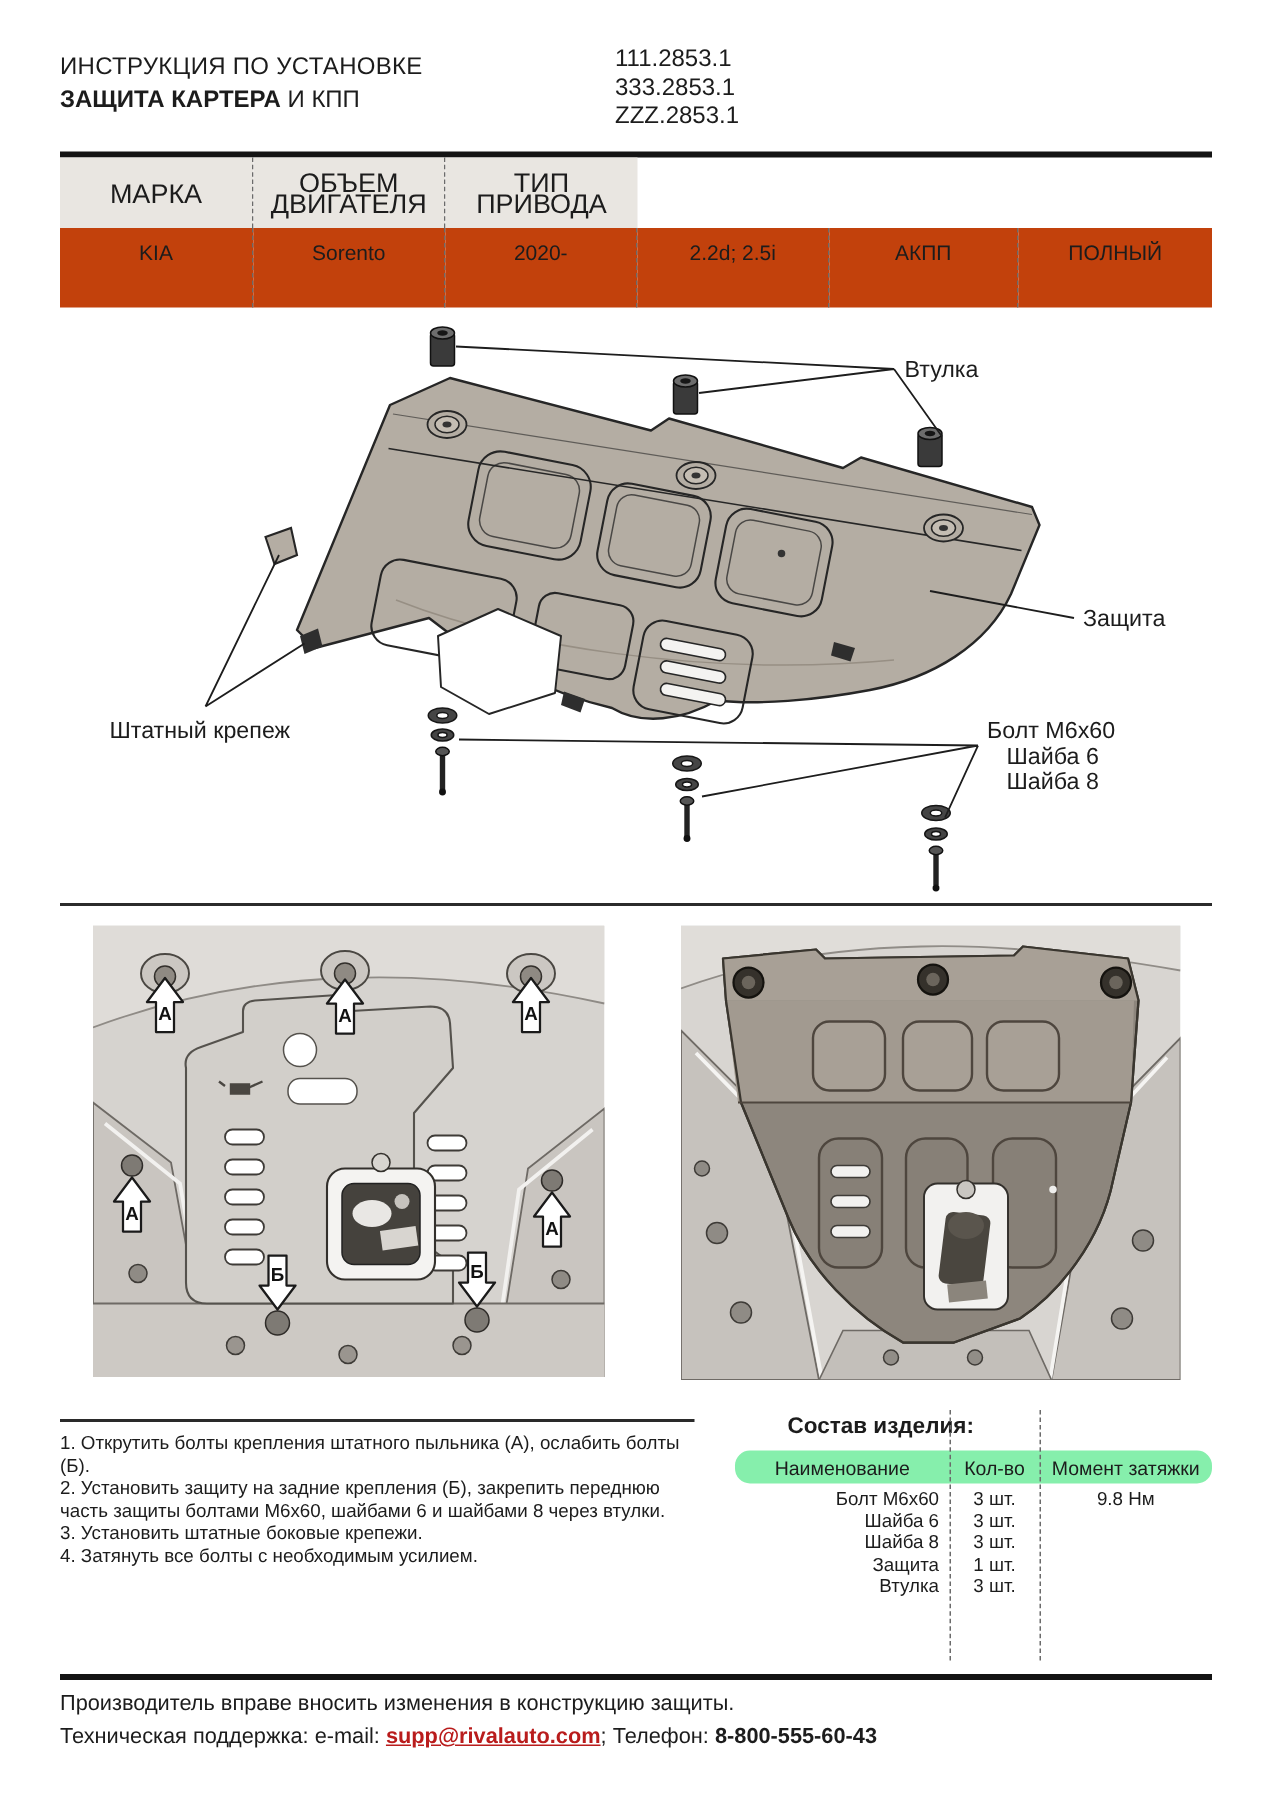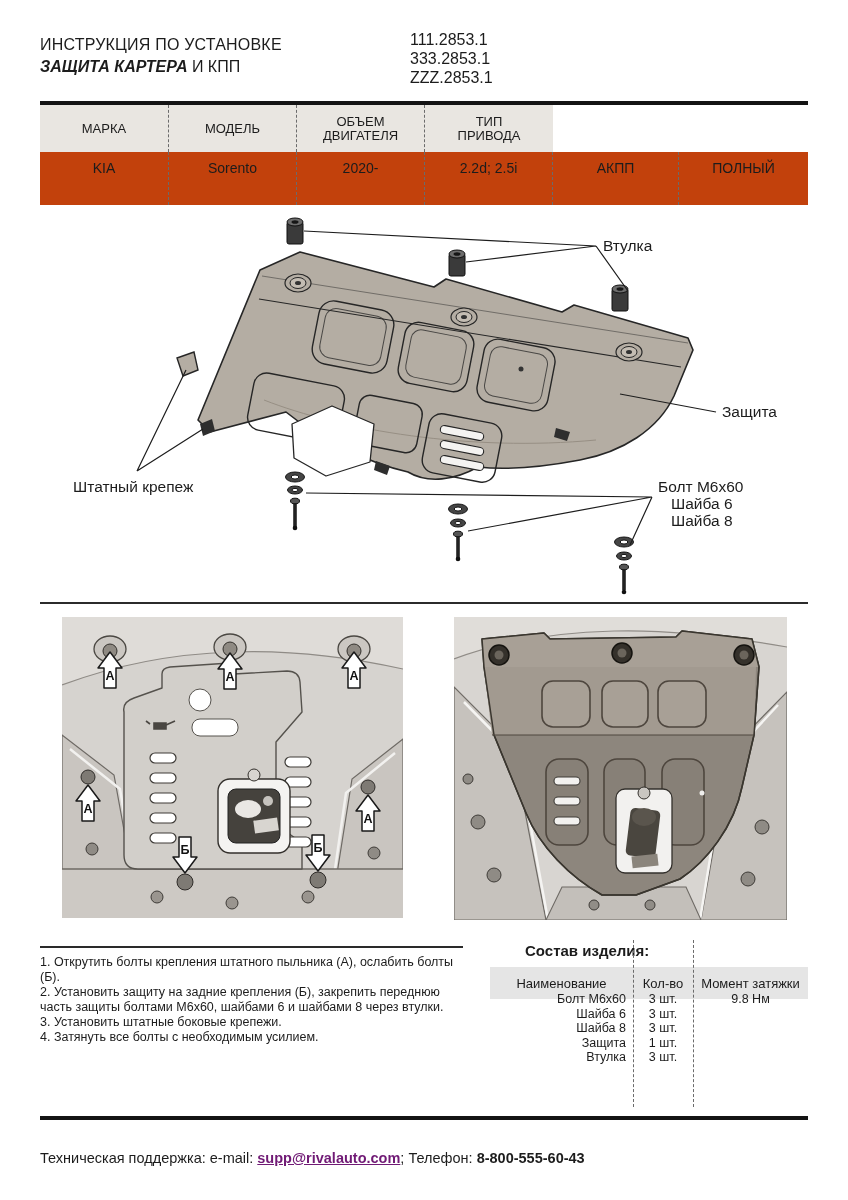--- a/index.html
+++ b/index.html
@@ -4,32 +4,32 @@
 <style>
   html,body { margin:0; padding:0; background:#fff; }
   .page { position:relative; width:848px; height:1200px; background:#ffffff;
           font-family:"Liberation Sans", sans-serif; color:#1c1c1c; overflow:hidden; }
   .abs { position:absolute; }
 
   
   .doc-title { left:40px; top:34px; line-height:22px; }
   .doc-title .t1 { font-size:16px; letter-spacing:.2px; }
   .doc-title .t2 { font-size:16px; }
-  .doc-title .b  { font-weight:bold;font-style:italic; }
+  .doc-title .b  { font-weight:bold; }
   .part-numbers { left:410px; top:30px; font-weight:normal; font-size:16px; line-height:19px; }
 
   .bar { background:#141414; }
   .top-bar    { left:40px; top:101px; width:768px; height:4px; }
   .thin-line  { left:40px; top:602px; width:768px; height:2px; background:#2b2b2b; }
   .footer-bar { left:40px; top:1116px; width:768px; height:4px; }
 
   
   .spec { left:40px; top:105px; width:768px; }
   .spec-grid { display:grid; grid-template-columns:129px 128px 128px 128px 126px 129px; }
-  .spec-head .cell { height:47px; background:#e9e6e1; font-size:13px; }
+  .spec-head .cell { height:47px; background:#e9e6e1; font-size:18px; }
   .spec-vals .cell { height:53px; background:#c2410c; font-size:14px; align-items:flex-start; padding-top:9px; }
   .cell { display:flex; align-items:center; justify-content:center; text-align:center;
           border-right:1.4px dashed #6b6b6b; box-sizing:border-box; line-height:14px; white-space:pre-line; }
   .cell:last-child { border-right:none; }
 
   
   svg text { font-family:"Liberation Sans", sans-serif; }
   .dlabel { font-size:15.5px; fill:#1c1c1c; }
   .callout { stroke:#1d1d1d; stroke-width:1.2; fill:none; }
   .plate-line { stroke:#262626; fill:none; }
@@ -37,33 +37,33 @@
   .arrow-letter { font-size:12.5px; font-weight:bold; fill:#111; text-anchor:middle; }
 
   
   .instructions { left:40px; top:940px; width:428px; }
   .instr-head { font-size:15px; font-weight:bold; }
   .instr-rule { margin-top:6px; height:2px; background:#2a2a2a; width:423px; }
   .steps { margin-top:7px; font-size:12.5px; line-height:15px; }
 
   .parts { left:490px; top:940px; width:318px; height:167px; }
   .parts-head { font-size:15px; font-weight:bold; position:absolute; left:16px; top:2px;margin-left:19px; }
-  .parts-band { position:absolute; left:0; top:27px; width:318px; height:32px; background:#e5e5e5;
-                display:grid; grid-template-columns:143px 60px 115px; }
+  .parts-band { position:absolute; left:0; top:27px; width:318px; height:22px; background:#86efac;
+                display:grid; grid-template-columns:143px 60px 115px;border-radius:10px; }
   .parts-band div { display:flex; align-items:center; justify-content:center; font-size:13px; }
   .parts-rows { position:absolute; left:0; top:52px; width:318px; }
   .parts-row { display:grid; grid-template-columns:143px 60px 115px; height:14.5px; font-size:12.5px; }
   .parts-row .nm { text-align:right; padding-right:7px; }
   .parts-row .qt, .parts-row .tq { text-align:center; }
   .pdash { position:absolute; top:0; height:167px; width:0; border-left:1.5px dashed #6b6b6b; }
 
   
   .footer-l1 { left:40px; top:1128px; font-size:14.5px; }
   .footer-l2 { left:40px; top:1150px; font-size:14.5px; }
-  .footer-l2 a { color:#701a75; font-weight:bold; text-decoration:underline; }
+  .footer-l2 a { color:#b91c1c; font-weight:bold; text-decoration:underline; }
   .footer-l2 .ph { font-weight:bold; }
 </style>
 </head>
 <body>
 
 <div class="page">
 
   <div class="abs doc-title">
     <div class="t1">ИНСТРУКЦИЯ ПО УСТАНОВКЕ</div>
     <div class="t2"><span class="b">ЗАЩИТА КАРТЕРА</span><span> И КПП</span></div>
@@ -71,21 +71,20 @@
   <div class="abs part-numbers">
     <div>111.2853.1</div>
     <div>333.2853.1</div>
     <div>ZZZ.2853.1</div>
   </div>
   <div class="abs bar top-bar"></div>
 
   <div class="abs spec">
     <div class="spec-grid spec-head">
       <div class="cell">МАРКА</div>
-      <div class="cell">МОДЕЛЬ</div>
       <div class="cell">ОБЪЕМ
 ДВИГАТЕЛЯ</div>
       <div class="cell">ТИП
 ПРИВОДА</div>
     </div>
     <div class="spec-grid spec-vals">
       <div class="cell">KIA</div>
       <div class="cell">Sorento</div>
       <div class="cell">2020-</div>
       <div class="cell">2.2d; 2.5i</div>
@@ -437,15 +436,16 @@
         <div class="nm">Втулка</div>
         <div class="qt">3 шт.</div>
         <div class="tq"></div>
       </div>
     </div>
     <div class="pdash" style="left:143px"></div>
     <div class="pdash" style="left:203px"></div>
   </div>
 
   <div class="abs bar footer-bar"></div>
+  <div class="abs footer-l1">Производитель вправе вносить изменения в конструкцию защиты.</div>
   <div class="abs footer-l2"><span>Техническая поддержка:  e-mail: </span><a href="#">supp@rivalauto.com</a><span>; </span><span>Телефон: </span><span class="ph">8-800-555-60-43</span></div>
 
 </div>
 
 </body></html>

